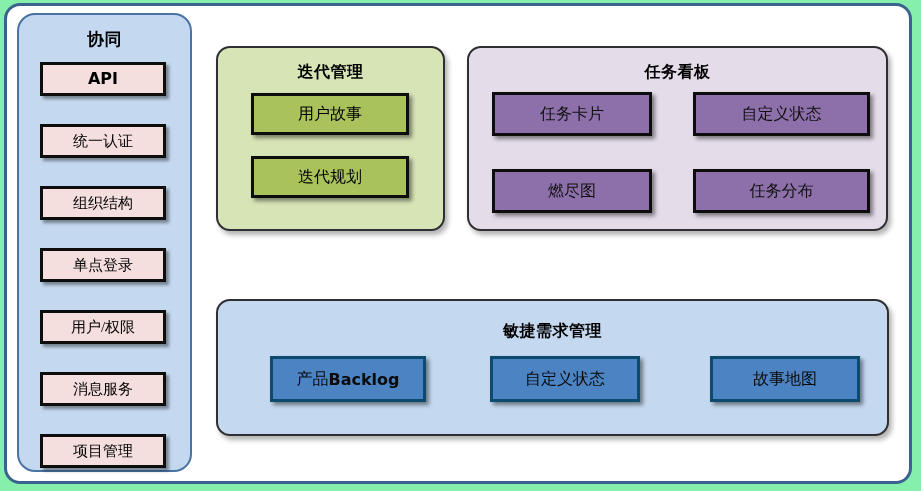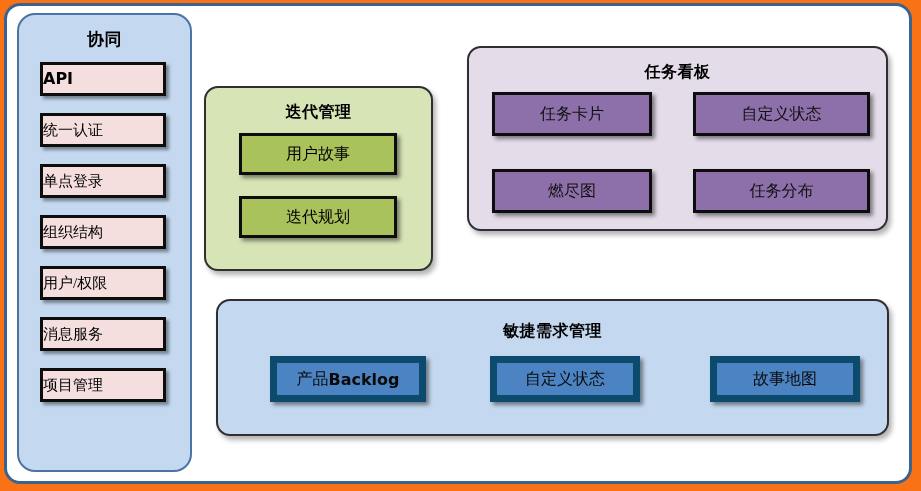--- a/index.html
+++ b/index.html
@@ -9,21 +9,21 @@
     background: #ffffff;
   }
   body {
     font-family: "Liberation Serif", "DejaVu Serif", serif;
   }
 
   #canvas {
     position: relative;
     width: 921px;
     height: 491px;
-    background: #f97316;
+    background: #86efac;
     overflow: hidden;
   }
 
   
   .outer-frame {
     position: absolute;
     left: 4px;
     top: 3px;
     width: 908px;
     height: 481px;
@@ -74,43 +74,42 @@
     left: 21px;
     top: 47px;
     width: 126px;
   }
   .chip {
     box-sizing: border-box;
     background: #f4dede;
     border: 3px solid #0d0d0d;
     height: 34px;
     line-height: 28px;
-    text-align: left;
+    text-align: center;
     font-size: 15px;
     color: #000000;
-    margin-bottom: 17px;
+    margin-bottom: 28px;
     box-shadow: 3px 3px 3px rgba(0,0,0,0.40);
     white-space: nowrap;
     overflow: hidden;
   }
   .chip.api {
     font-family: "DejaVu Sans", "Liberation Sans", sans-serif;
     font-weight: bold;
     font-size: 16px;
   }
 
   
   .panel-iteration {
-    left: 204px;
+    left: 216px;
     top: 46px;
     width: 229px;
     height: 185px;
     background: #d7e4b6;
     border-color: #2f2f33;
-    margin-top: 40px;
   }
   .panel-iteration .panel-title { top: 14px; }
   .card-green {
     position: absolute;
     box-sizing: border-box;
     background: #a9c25b;
     border: 3px solid #0d0d0d;
     text-align: left;
     color: #000000;
     font-size: 16px;
@@ -151,21 +150,21 @@
     width: 673px;
     height: 137px;
     background: #c4d8ef;
     border-color: #2f2f33;
   }
   .panel-agile .panel-title { top: 20px; }
   .card-blue {
     position: absolute;
     box-sizing: border-box;
     background: #4c83c3;
-    border: 7px solid #0c4a6e;
+    border: 3px solid #0c4a6e;
     text-align: center;
     color: #0b0b0b;
     font-size: 16px;
     box-shadow: 3px 3px 4px rgba(0,0,0,0.45);
     display: flex;
     align-items: center;
     justify-content: center;
   }
   .card-blue .mixed-latin {
     font-family: "DejaVu Sans", "Liberation Sans", sans-serif;
@@ -177,22 +176,22 @@
 
 <div id="canvas">
 
   <div class="outer-frame"></div>
 
   <div class="sidebar">
     <div class="panel-title">协同</div>
     <div class="sidebar-list">
       <div class="chip api">API</div>
       <div class="chip">统一认证</div>
+      <div class="chip">组织结构</div>
       <div class="chip">单点登录</div>
-      <div class="chip">组织结构</div>
       <div class="chip">用户/权限</div>
       <div class="chip">消息服务</div>
       <div class="chip">项目管理</div>
     </div>
   </div>
 
   <div class="panel panel-iteration">
     <div class="panel-title">迭代管理</div>
     <div class="card-green" style="left:33px; top:45px; width:158px; height:42px;">用户故事</div>
     <div class="card-green" style="left:33px; top:108px; width:158px; height:42px;">迭代规划</div>

